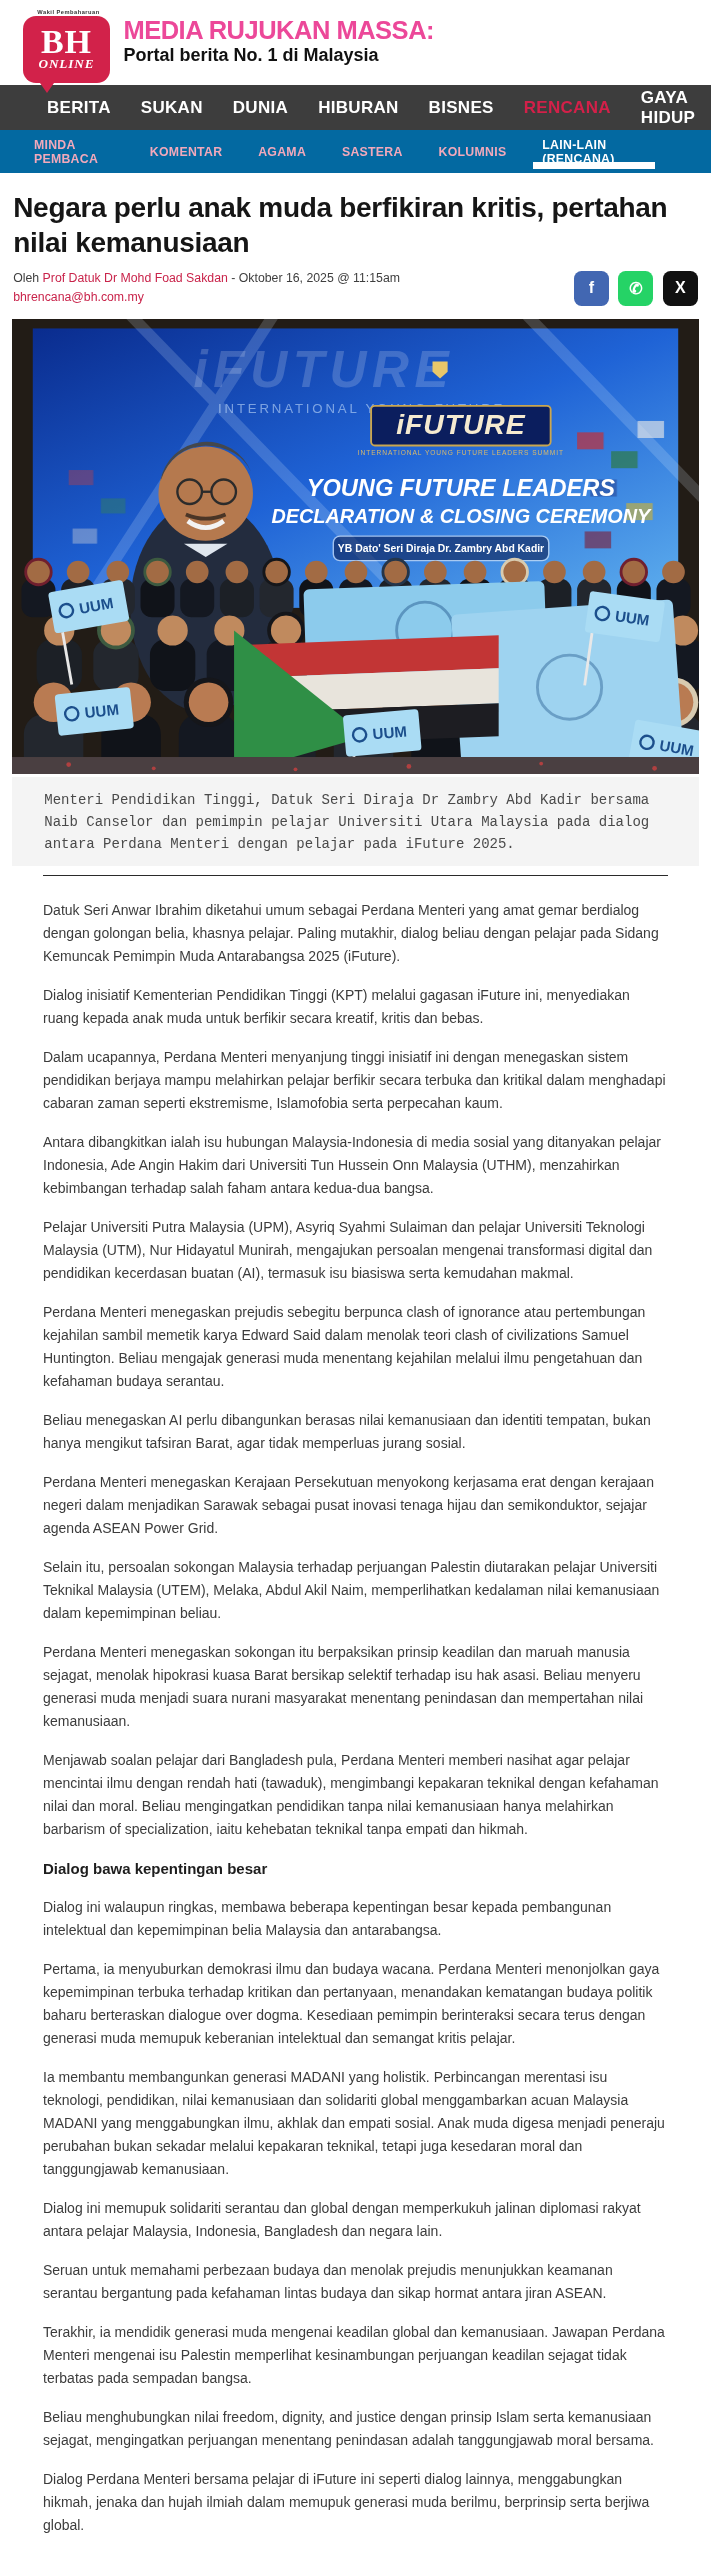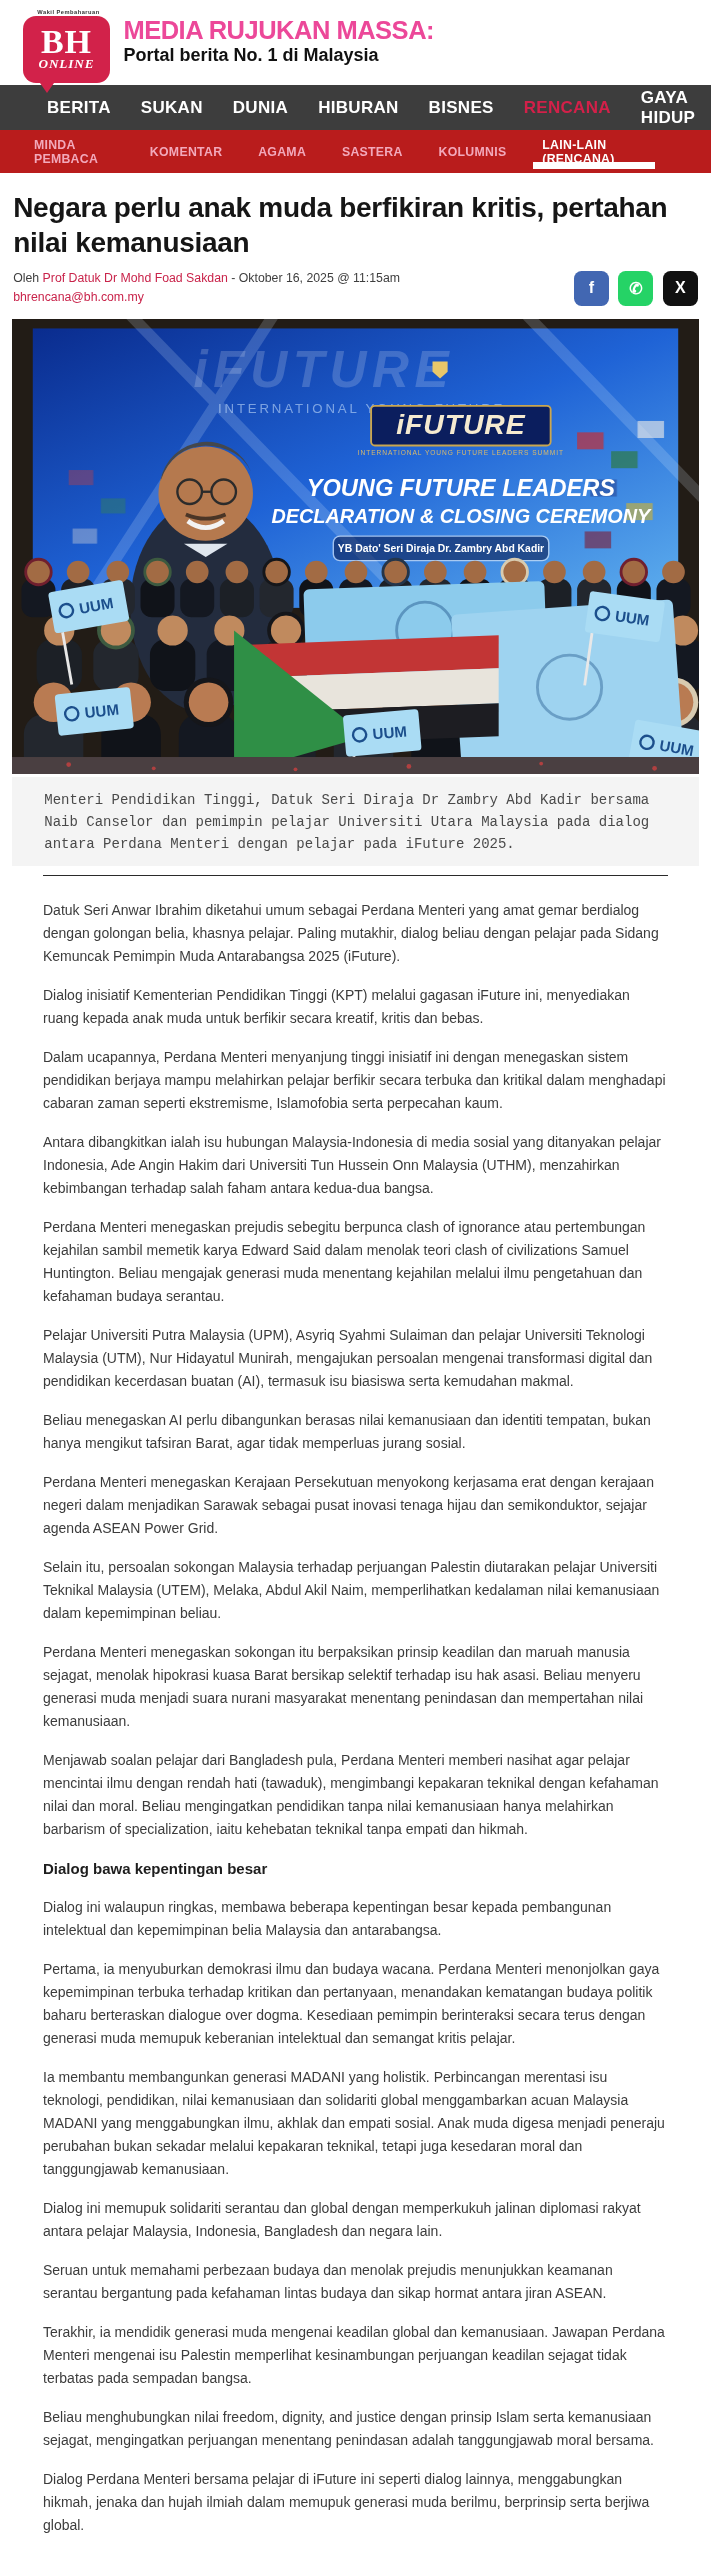--- a/index.html
+++ b/index.html
@@ -23,21 +23,21 @@
     border-left:7.6px solid transparent; border-right:7.6px solid transparent; border-top:10.4px solid #d2224a; }
   .masthead-text { margin-left:9.4px; padding-top:7.6px; }
   .masthead-slogan { color:#ec4899; font-weight:800; font-size:25.5px; letter-spacing:-0.5px; line-height:26.4px; }
   .masthead-sub { color:#111; font-weight:700; font-size:18px; margin-top:1.9px; }
 
   
   .pnav { background:#3d3d3d; height:45px; display:flex; align-items:stretch; padding:0 32px; }
   .pnav a { display:flex; align-items:center; padding:0 15px; color:#fff; font-weight:800; font-size:17px;
     letter-spacing:0.3px; text-decoration:none; }
   .pnav a.active { color:#d22049;text-align:center; }
-  .snav { background:#b91c1c; height:43px; display:flex; align-items:stretch; padding:4px 32px; }
+  .snav { background:#0369a1; height:43px; display:flex; align-items:stretch; padding:4px 32px; }
   .snav a { display:flex; align-items:center; padding:0 1.9px; margin-right:32px; position:relative;
     color:#f2a9bb; font-weight:800; font-size:12.3px; letter-spacing:0.3px; text-decoration:none; }
   .snav a.active { color:#fff; }
   .snav a.active::after { content:""; position:absolute; left:-7.6px; right:-7.6px; bottom:0; height:6.6px; background:#fff; }
 
   
   .article-title { margin:17px 13.2px 9.4px 13.2px; font-size:28px; line-height:35px; font-weight:800;
     color:#161616; letter-spacing:-0.3px; }
   .byline-row { display:flex; justify-content:space-between; align-items:center; margin:3.8px 13.2px 11.3px 13.2px; }
   .byline { font-size:12.3px; color:#3e3e3e; line-height:19px; }
@@ -326,22 +326,22 @@
 </figure>
 
 <figcaption class="caption">Menteri Pendidikan Tinggi, Datuk Seri Diraja Dr Zambry Abd Kadir bersama Naib Canselor dan pemimpin pelajar Universiti Utara Malaysia pada dialog antara Perdana Menteri dengan pelajar pada iFuture 2025.</figcaption>
 <hr class="divider">
 
 <article class="article-body">
     <p>Datuk Seri Anwar Ibrahim diketahui umum sebagai Perdana Menteri yang amat gemar berdialog dengan golongan belia, khasnya pelajar. Paling mutakhir, dialog beliau dengan pelajar pada Sidang Kemuncak Pemimpin Muda Antarabangsa 2025 (iFuture).</p>
     <p>Dialog inisiatif Kementerian Pendidikan Tinggi (KPT) melalui gagasan iFuture ini, menyediakan ruang kepada anak muda untuk berfikir secara kreatif, kritis dan bebas.</p>
     <p>Dalam ucapannya, Perdana Menteri menyanjung tinggi inisiatif ini dengan menegaskan sistem pendidikan berjaya mampu melahirkan pelajar berfikir secara terbuka dan kritikal dalam menghadapi cabaran zaman seperti ekstremisme, Islamofobia serta perpecahan kaum.</p>
     <p>Antara dibangkitkan ialah isu hubungan Malaysia-Indonesia di media sosial yang ditanyakan pelajar Indonesia, Ade Angin Hakim dari Universiti Tun Hussein Onn Malaysia (UTHM), menzahirkan kebimbangan terhadap salah faham antara kedua-dua bangsa.</p>
+    <p>Pelajar Universiti Putra Malaysia (UPM), Asyriq Syahmi Sulaiman dan pelajar Universiti Teknologi Malaysia (UTM), Nur Hidayatul Munirah, mengajukan persoalan mengenai transformasi digital dan pendidikan kecerdasan buatan (AI), termasuk isu biasiswa serta kemudahan makmal.</p>
     <p>Perdana Menteri menegaskan prejudis sebegitu berpunca clash of ignorance atau pertembungan kejahilan sambil memetik karya Edward Said dalam menolak teori clash of civilizations Samuel Huntington. Beliau mengajak generasi muda menentang kejahilan melalui ilmu pengetahuan dan kefahaman budaya serantau.</p>
-    <p>Pelajar Universiti Putra Malaysia (UPM), Asyriq Syahmi Sulaiman dan pelajar Universiti Teknologi Malaysia (UTM), Nur Hidayatul Munirah, mengajukan persoalan mengenai transformasi digital dan pendidikan kecerdasan buatan (AI), termasuk isu biasiswa serta kemudahan makmal.</p>
     <p>Beliau menegaskan AI perlu dibangunkan berasas nilai kemanusiaan dan identiti tempatan, bukan hanya mengikut tafsiran Barat, agar tidak memperluas jurang sosial.</p>
     <p>Perdana Menteri menegaskan Kerajaan Persekutuan menyokong kerjasama erat dengan kerajaan negeri dalam menjadikan Sarawak sebagai pusat inovasi tenaga hijau dan semikonduktor, sejajar agenda ASEAN Power Grid.</p>
     <p>Selain itu, persoalan sokongan Malaysia terhadap perjuangan Palestin diutarakan pelajar Universiti Teknikal Malaysia (UTEM), Melaka, Abdul Akil Naim, memperlihatkan kedalaman nilai kemanusiaan dalam kepemimpinan beliau.</p>
     <p>Perdana Menteri menegaskan sokongan itu berpaksikan prinsip keadilan dan maruah manusia sejagat, menolak hipokrasi kuasa Barat bersikap selektif terhadap isu hak asasi. Beliau menyeru generasi muda menjadi suara nurani masyarakat menentang penindasan dan mempertahan nilai kemanusiaan.</p>
     <p>Menjawab soalan pelajar dari Bangladesh pula, Perdana Menteri memberi nasihat agar pelajar mencintai ilmu dengan rendah hati (tawaduk), mengimbangi kepakaran teknikal dengan kefahaman nilai dan moral. Beliau mengingatkan pendidikan tanpa nilai kemanusiaan hanya melahirkan barbarism of specialization, iaitu kehebatan teknikal tanpa empati dan hikmah.</p>
     <h2>Dialog bawa kepentingan besar</h2>
     <p>Dialog ini walaupun ringkas, membawa beberapa kepentingan besar kepada pembangunan intelektual dan kepemimpinan belia Malaysia dan antarabangsa.</p>
     <p>Pertama, ia menyuburkan demokrasi ilmu dan budaya wacana. Perdana Menteri menonjolkan gaya kepemimpinan terbuka terhadap kritikan dan pertanyaan, menandakan kematangan budaya politik baharu berteraskan dialogue over dogma. Kesediaan pemimpin berinteraksi secara terus dengan generasi muda memupuk keberanian intelektual dan semangat kritis pelajar.</p>
     <p>Ia membantu membangunkan generasi MADANI yang holistik. Perbincangan merentasi isu teknologi, pendidikan, nilai kemanusiaan dan solidariti global menggambarkan acuan Malaysia MADANI yang menggabungkan ilmu, akhlak dan empati sosial. Anak muda digesa menjadi peneraju perubahan bukan sekadar melalui kepakaran teknikal, tetapi juga kesedaran moral dan tanggungjawab kemanusiaan.</p>
     <p>Dialog ini memupuk solidariti serantau dan global dengan memperkukuh jalinan diplomasi rakyat antara pelajar Malaysia, Indonesia, Bangladesh dan negara lain.</p>

